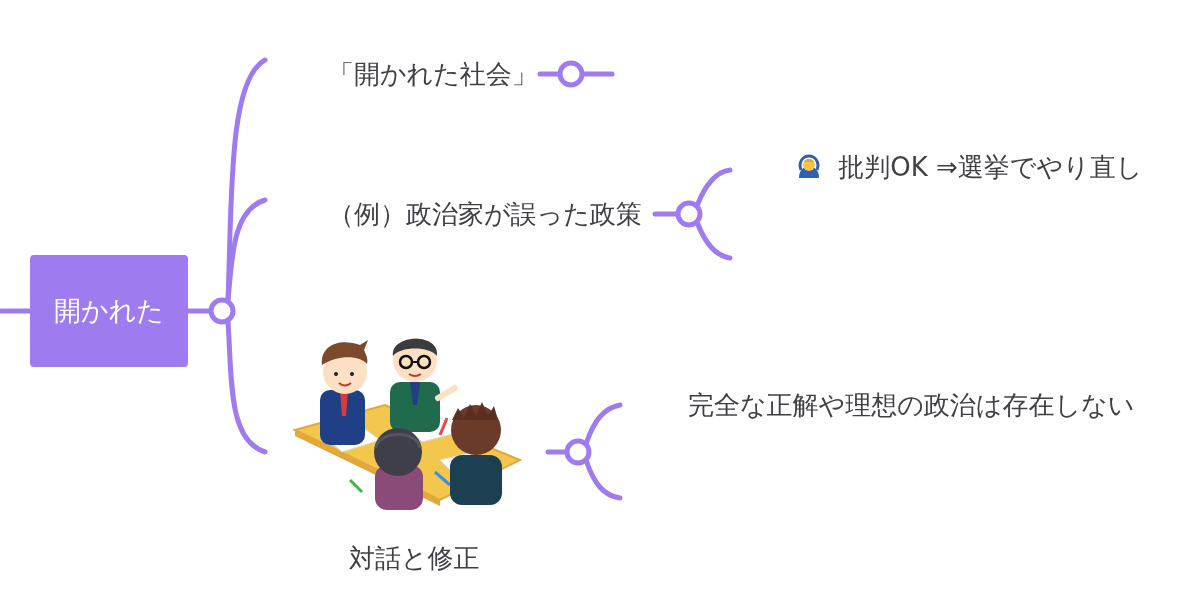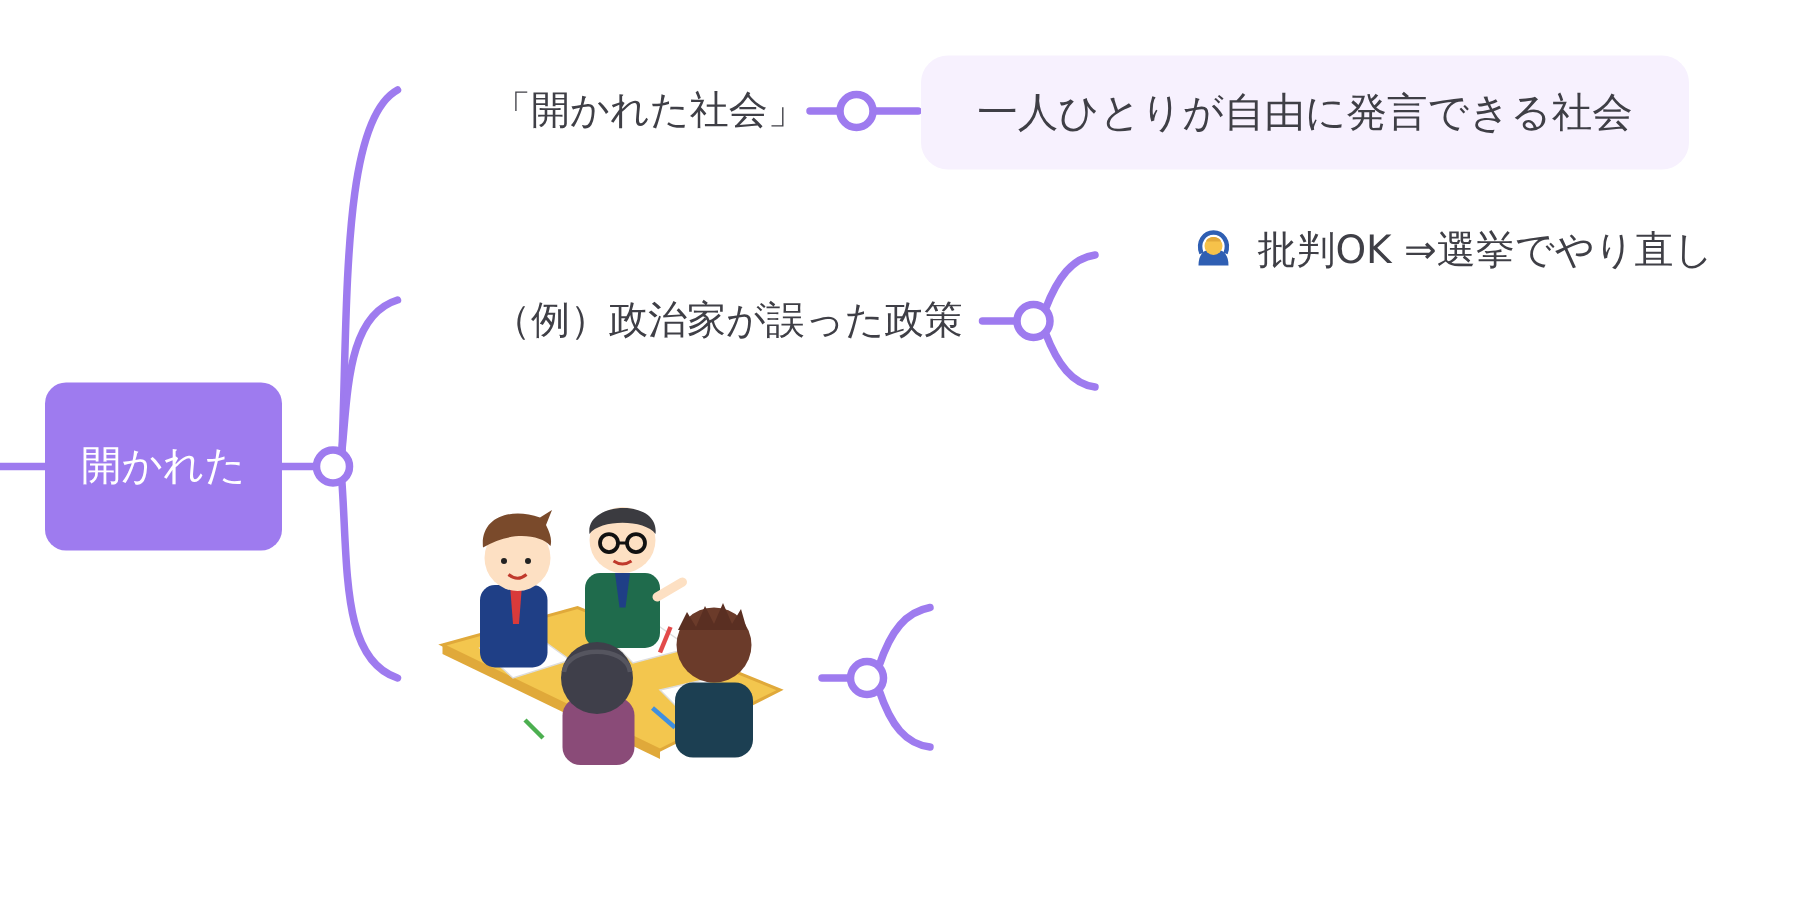--- a/index.html
+++ b/index.html
@@ -25,21 +25,21 @@
       left: 0; top: 0;
       width: 1200px; height: 607px;
     }
     .root-node {
       position: absolute;
       left: 30px;
       top: 255px;
       width: 158px;
       height: 112px;
       background: #9e7bef;
-      border-radius: 14px;
+      border-radius: 4px;
       color: #ffffff;
       font-size: 27px;
       line-height: 36px;
       display: flex;
       flex-direction: column;
       align-items: center;
       justify-content: center;
       text-align: center;
     }
     .node {
@@ -115,23 +115,20 @@
       <circle cx="689" cy="214" r="11"></circle>
       <circle cx="578" cy="452" r="11"></circle>
     </g>
   </svg>
 
   <div class="root-node">
     <span>開かれた</span>
   </div>
 
   <div class="node" style="left:284px; top:57px;">「開かれた社会」</div>
-  <div class="pill">
-    <span>一人ひとりが自由に発言できる社会</span>
-  </div>
 
   <div class="node" style="left:284px; top:197px;">（例）政治家が誤った政策</div>
 
   <div class="node" style="left:752px; top:150px;">
     <span class="emoji">
       <svg width="26" height="26" viewBox="0 0 26 26">
         <path d="M3 24 C3 16, 7 13, 13 13 C19 13, 23 16, 23 24 Z" fill="#2f5fb3"></path>
         <path d="M5 16 C2 8, 7 2, 13 2 C19 2, 24 8, 21 16" fill="none" stroke="#2f5fb3" stroke-width="3"></path>
         <circle cx="13" cy="11" r="6" fill="#f6c24a"></circle>
         <path d="M8 8 C9 4, 17 4, 18 8" fill="#e2a93a"></path>
@@ -176,15 +173,17 @@
       <rect x="85" y="145" width="48" height="45" rx="12" fill="#8a4b78"></rect>
       <circle cx="108" cy="132" r="24" fill="#3f3f4a"></circle>
       <path d="M86 128 C88 110, 128 110, 130 128" stroke="#55555f" stroke-width="3" fill="none"></path>
 
       <rect x="160" y="135" width="52" height="50" rx="12" fill="#1c3f52"></rect>
       <circle cx="186" cy="110" r="25" fill="#6b3b2a"></circle>
       <path d="M162 100 L168 88 L174 98 L180 84 L186 96 L192 82 L198 96 L204 86 L208 100" fill="#5a2f22"></path>
     </svg>
   </div>
 
+  <div class="node" style="left:305px; top:541px;">対話と修正</div>
 
+  <div class="node" style="left:644px; top:388px;">完全な正解や理想の政治は存在しない</div>
 
 </div>
 
 </body></html>

